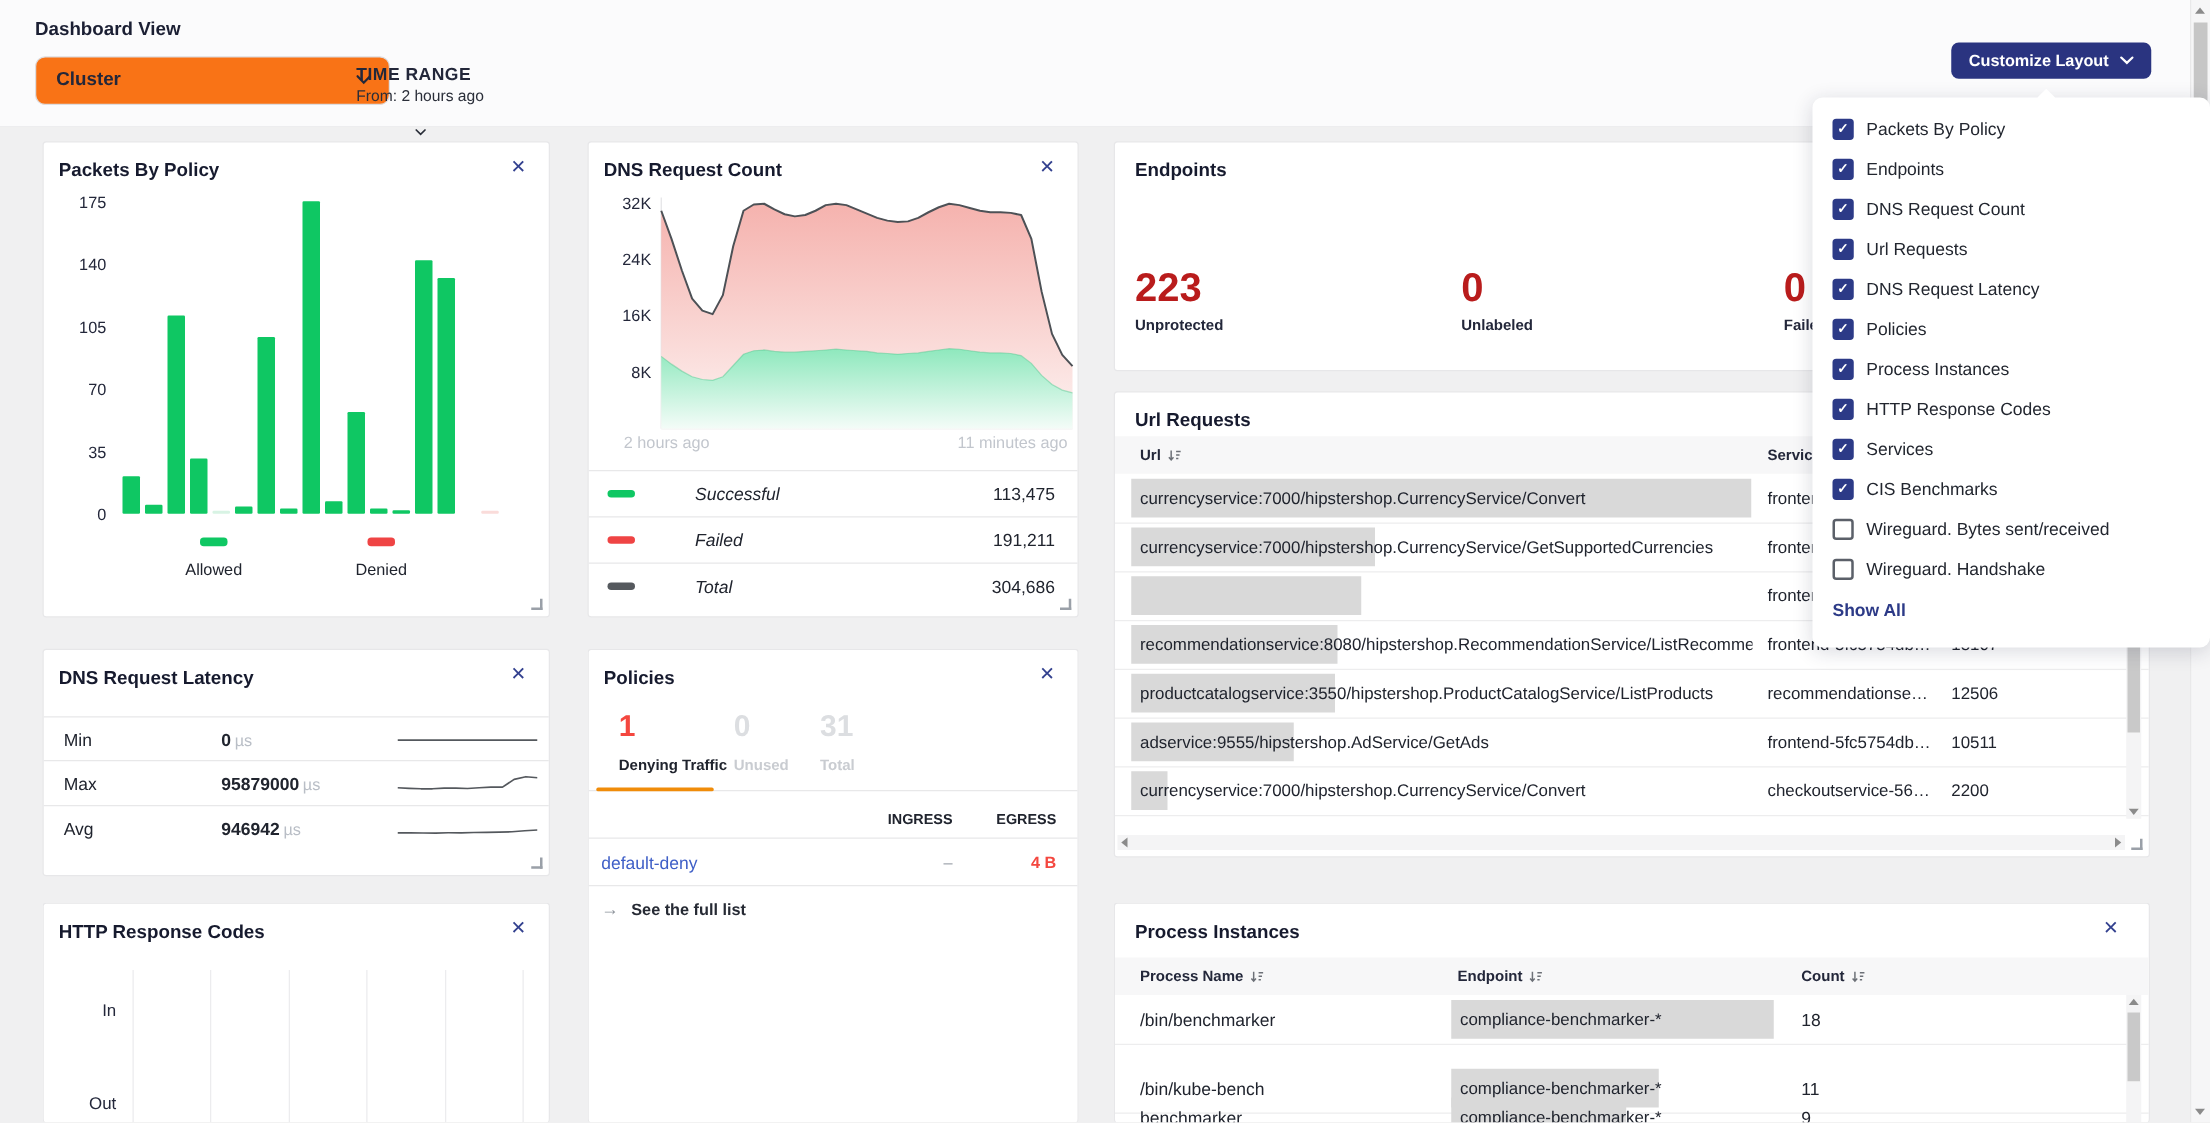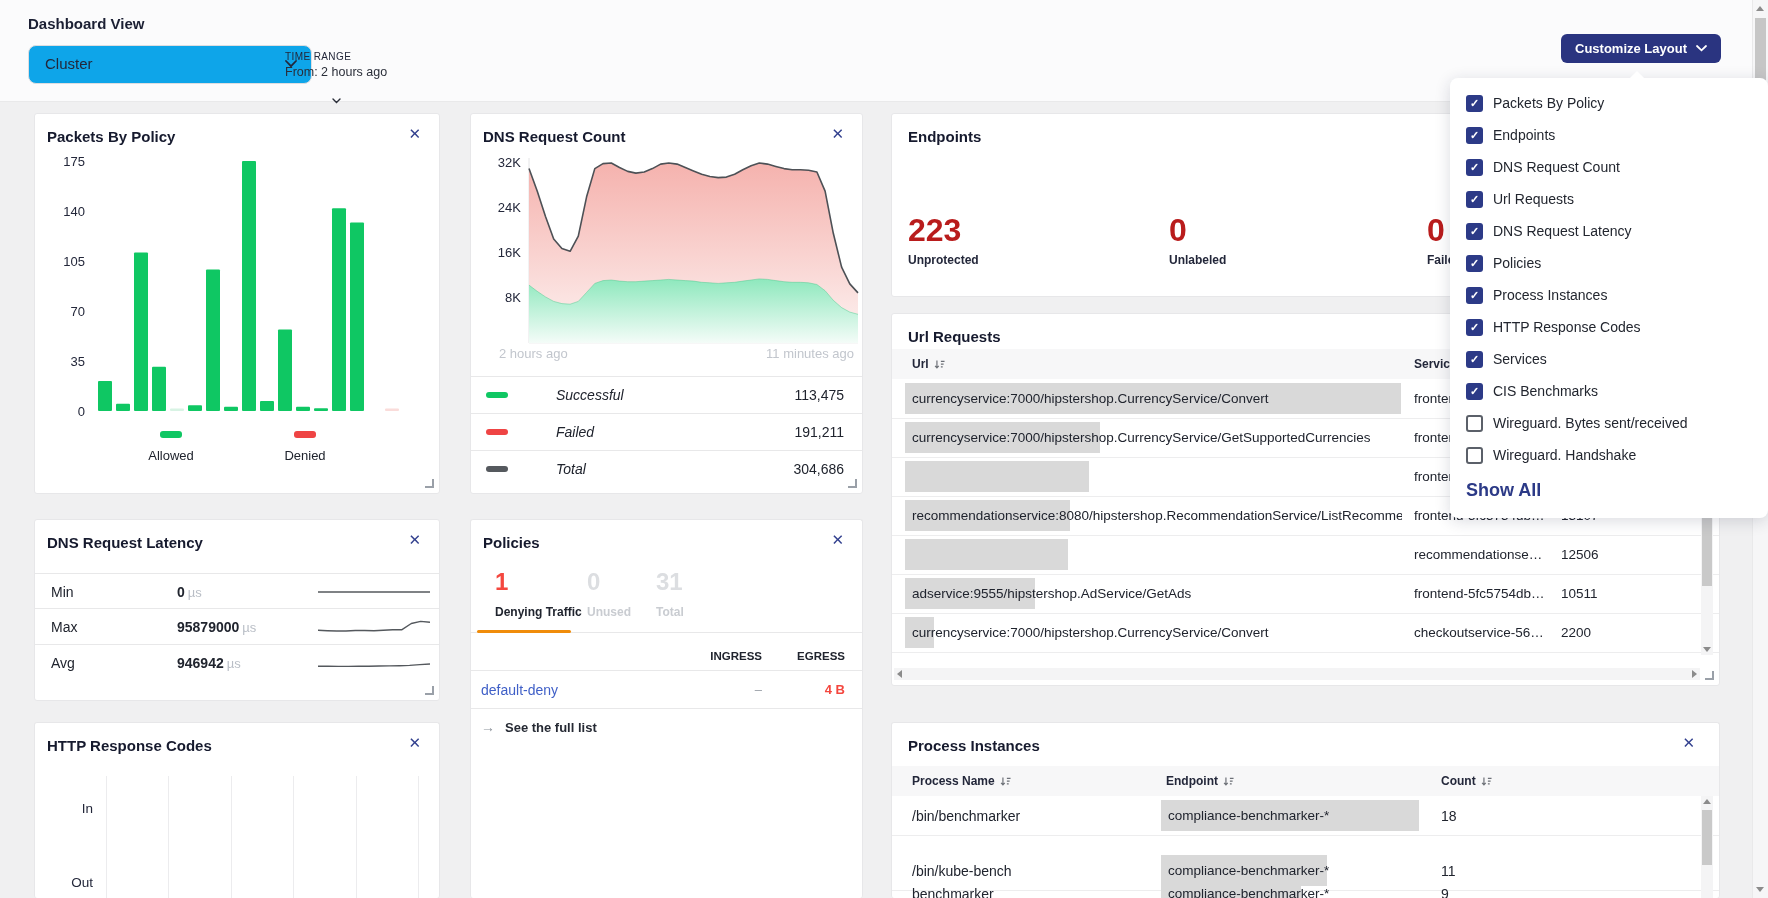--- a/index.html
+++ b/index.html
@@ -1,23 +1,23 @@
 <!DOCTYPE html>
 <html><head>
 <meta charset="utf-8">
 <style>
   html,body{margin:0;padding:0;background:#f0f0f1;font-family:"Liberation Sans",sans-serif;}
   .screen{position:relative;width:1768px;height:898px;overflow:hidden;background:#f0f0f1;}
   .topbar{position:absolute;left:0;top:0;width:100%;height:101px;background:#fbfbfc;border-bottom:1px solid #e9e9ea;}
   .page-title{position:absolute;left:28px;top:15px;font-size:15px;font-weight:700;color:#1b1f33;}
-  .select-box{position:absolute;left:28px;top:45px;width:282px;height:37px;background:#0ea5e9;border:1px solid #dddde0;border-radius:8px;cursor:pointer;}
+  .select-box{position:absolute;left:28px;top:45px;width:282px;height:37px;background:#f97316;border:1px solid #dddde0;border-radius:8px;cursor:pointer;font-weight:bold;}
   .select-value{position:absolute;left:16px;top:9px;font-size:15px;color:#23273a;}
   .select-box svg{position:absolute;right:14px;top:14px;}
   .time-range{position:absolute;left:285px;top:51px;}
-  .tr-label{font-size:10px;font-weight:400;letter-spacing:.4px;color:#23273a;}
+  .tr-label{font-size:14px;font-weight:700;letter-spacing:.4px;color:#23273a;}
   .tr-value{font-size:12.5px;color:#2a2e39;margin-top:3px;display:flex;align-items:center;gap:19px;cursor:pointer;flex-direction:column;}
   .btn-customize{position:absolute;left:1561px;top:34px;width:160px;height:29px;background:#2a3480;border:none;border-radius:6px;color:#fff;font-size:13px;font-weight:600;font-family:"Liberation Sans",sans-serif;display:flex;align-items:center;justify-content:center;gap:9px;cursor:pointer;}
   .card{position:absolute;background:#fff;border:1px solid #e7e7e9;border-radius:3px;box-sizing:border-box;}
   .card-title{position:absolute;left:12px;top:14px;font-size:15px;font-weight:700;color:#161a2e;}
   .card-title.ind{left:16px;}
   .card-x{position:absolute;top:12px;right:18px;font-size:15px;color:#33418f;cursor:pointer;line-height:1;}
   .tick{font-size:13px;fill:#23273a;}
   .legend-item{position:absolute;top:310px;width:62px;text-align:center;}
   .sw{display:inline-block;width:22px;height:7px;border-radius:3px;}
   .legend-item .lbl{margin-top:6px;font-size:13px;color:#20242e;}
@@ -50,21 +50,21 @@
   .see-list .arr{color:#8e949c;font-size:14px;}
   .see-list .txt{font-size:13px;font-weight:600;color:#262a34;}
   .gridline{position:absolute;top:53px;bottom:0;width:1px;background:#ececee;}
   .io-lbl{position:absolute;left:20px;width:38px;text-align:right;font-size:13.5px;color:#23273a;}
   .menu{position:absolute;left:1450px;top:78px;width:318px;height:440px;background:#fff;border-radius:8px;box-shadow:0 3px 16px rgba(25,30,60,.16);z-index:50;}
   .notch{position:absolute;top:-5px;left:182px;width:10px;height:10px;background:#fff;transform:rotate(45deg);}
   .menu-item{position:absolute;left:16px;height:24px;display:flex;align-items:center;gap:10px;cursor:pointer;}
   .cbx{box-sizing:border-box;width:17px;height:17px;border-radius:3px;background:#2c3a87;color:#fff;font-size:11px;line-height:17px;text-align:center;font-weight:700;flex:0 0 17px;}
   .cbx.off{background:#fff;border:2px solid #5b6069;}
   .mi-label{font-size:14px;color:#22262f;}
-  .show-all{position:absolute;left:16px;top:402px;font-size:18px;font-weight:700;color:#2c3a87;cursor:pointer;text-align:center;}
+  .show-all{position:absolute;left:16px;top:402px;font-size:14px;font-weight:700;color:#2c3a87;cursor:pointer;text-align:center;}
   .pagebar{position:absolute;right:0;top:0;width:15px;height:898px;background:#f6f6f7;border-left:1px solid #e9e9ea;z-index:5;}
   .pb-thumb{position:absolute;left:2px;top:18px;width:11px;height:92px;background:#c6c6c6;}
   .tri-up{width:0;height:0;border-left:4px solid transparent;border-right:4px solid transparent;border-bottom:5px solid #8b8b8b;position:absolute;}
   .tri-down{width:0;height:0;border-left:4px solid transparent;border-right:4px solid transparent;border-top:5px solid #8b8b8b;position:absolute;}
   .tri-left{width:0;height:0;border-top:4px solid transparent;border-bottom:4px solid transparent;border-right:5px solid #8b8b8b;position:absolute;}
   .tri-right{width:0;height:0;border-top:4px solid transparent;border-bottom:4px solid transparent;border-left:5px solid #8b8b8b;position:absolute;}
   .vbar{position:absolute;width:12px;background:#f4f4f5;}
   .vthumb{position:absolute;left:1px;width:10px;background:#c9c9c9;}
   .hbar{position:absolute;height:12px;background:#f4f4f5;}
   .resize{position:absolute;right:5px;bottom:5px;width:7px;height:7px;border-right:2px solid #9aa0a8;border-bottom:2px solid #9aa0a8;}
@@ -246,20 +246,21 @@
           <span class="cell" style="left: 669px; width: 70px;"></span>
         </div>
         <div class="trow" style="top: 182px;">
           <div class="hl" style="left: 13px; width: 165px;"></div>
           <span class="cell" style="left: 20px; width: 490px;">recommendationservice:8080/hipstershop.RecommendationService/ListRecommendations</span>
           <span class="cell" style="left: 522px; width: 140px;">frontend-5fc5754db…</span>
           <span class="cell" style="left: 669px; width: 70px;">13107</span>
         </div>
         <div class="trow" style="top: 221px;">
           <div class="hl" style="left: 13px; width: 163px;"></div>
+          <span class="cell" style="left: 20px; width: 490px;">productcatalogservice:3550/hipstershop.ProductCatalogService/ListProducts</span>
           <span class="cell" style="left: 522px; width: 140px;">recommendationse…</span>
           <span class="cell" style="left: 669px; width: 70px;">12506</span>
         </div>
         <div class="trow" style="top: 260px;">
           <div class="hl" style="left: 13px; width: 130px;"></div>
           <span class="cell" style="left: 20px; width: 490px;">adservice:9555/hipstershop.AdService/GetAds</span>
           <span class="cell" style="left: 522px; width: 140px;">frontend-5fc5754db…</span>
           <span class="cell" style="left: 669px; width: 70px;">10511</span>
         </div>
         <div class="trow" style="top: 299px;">

